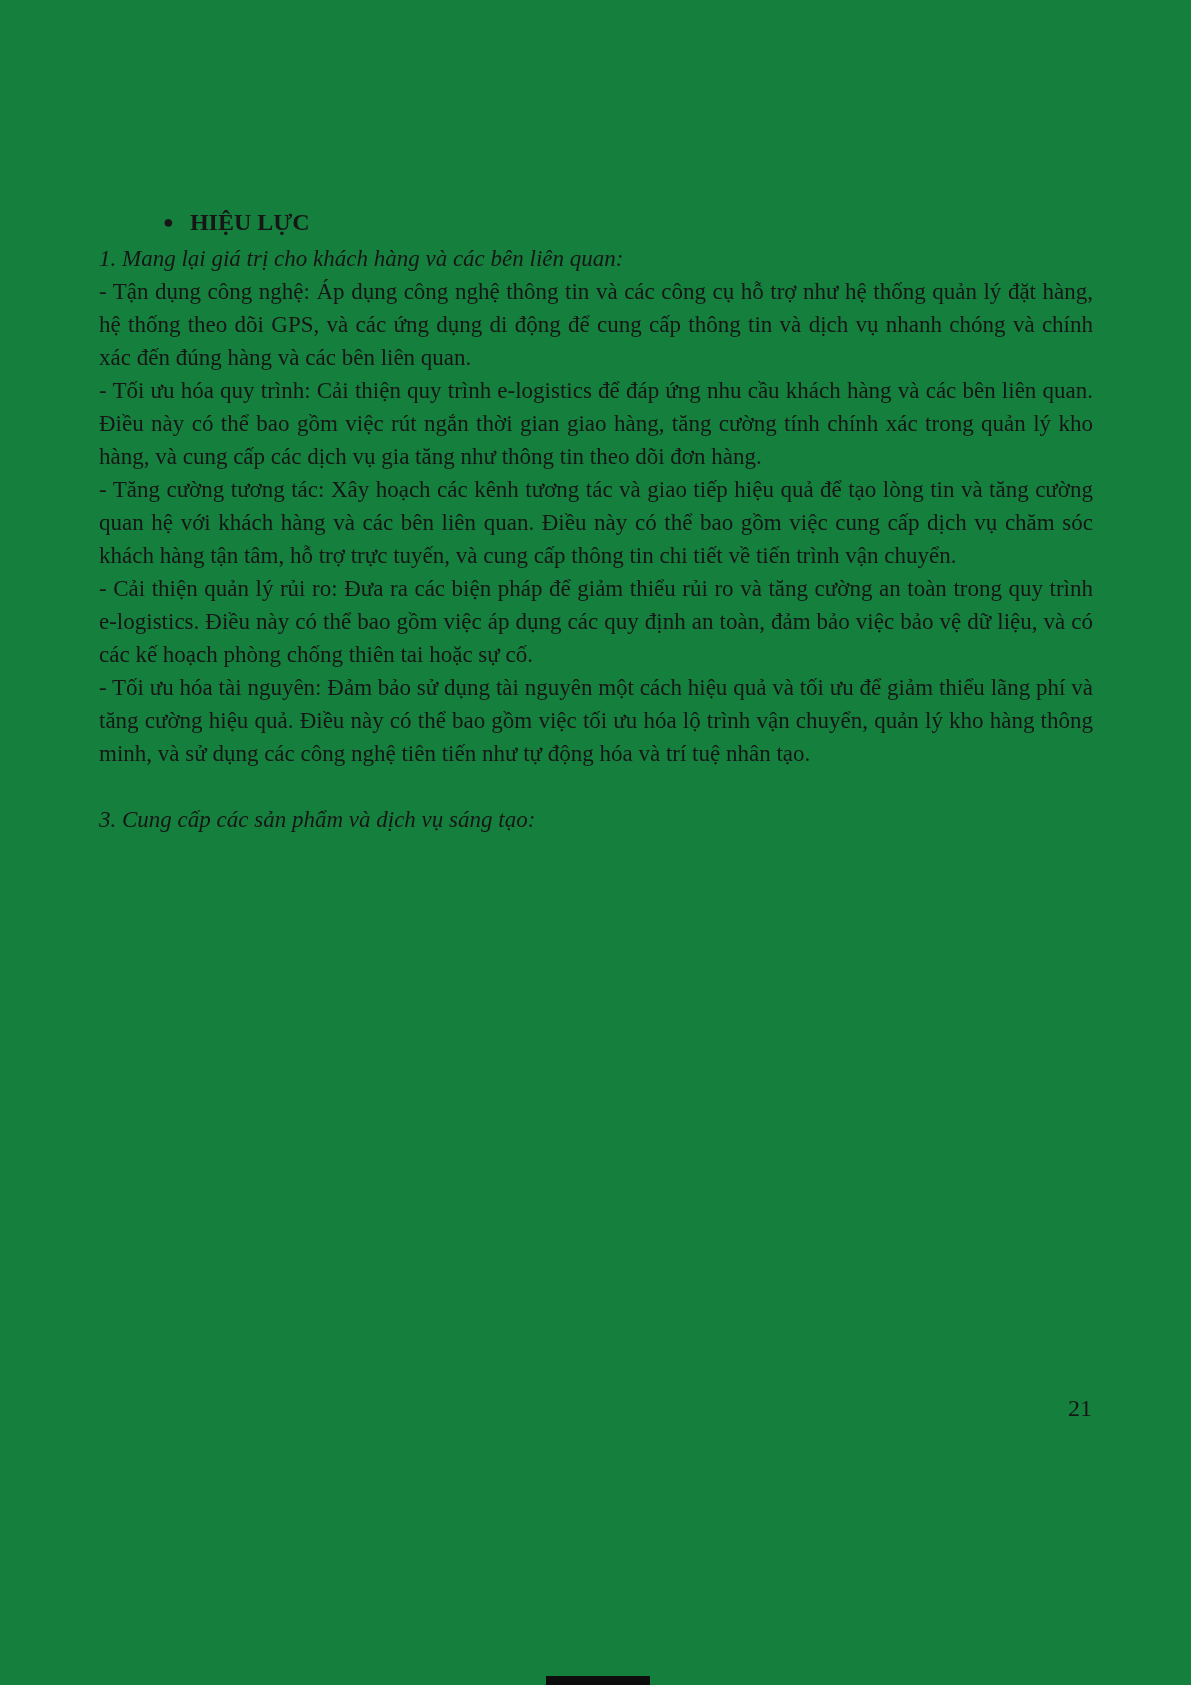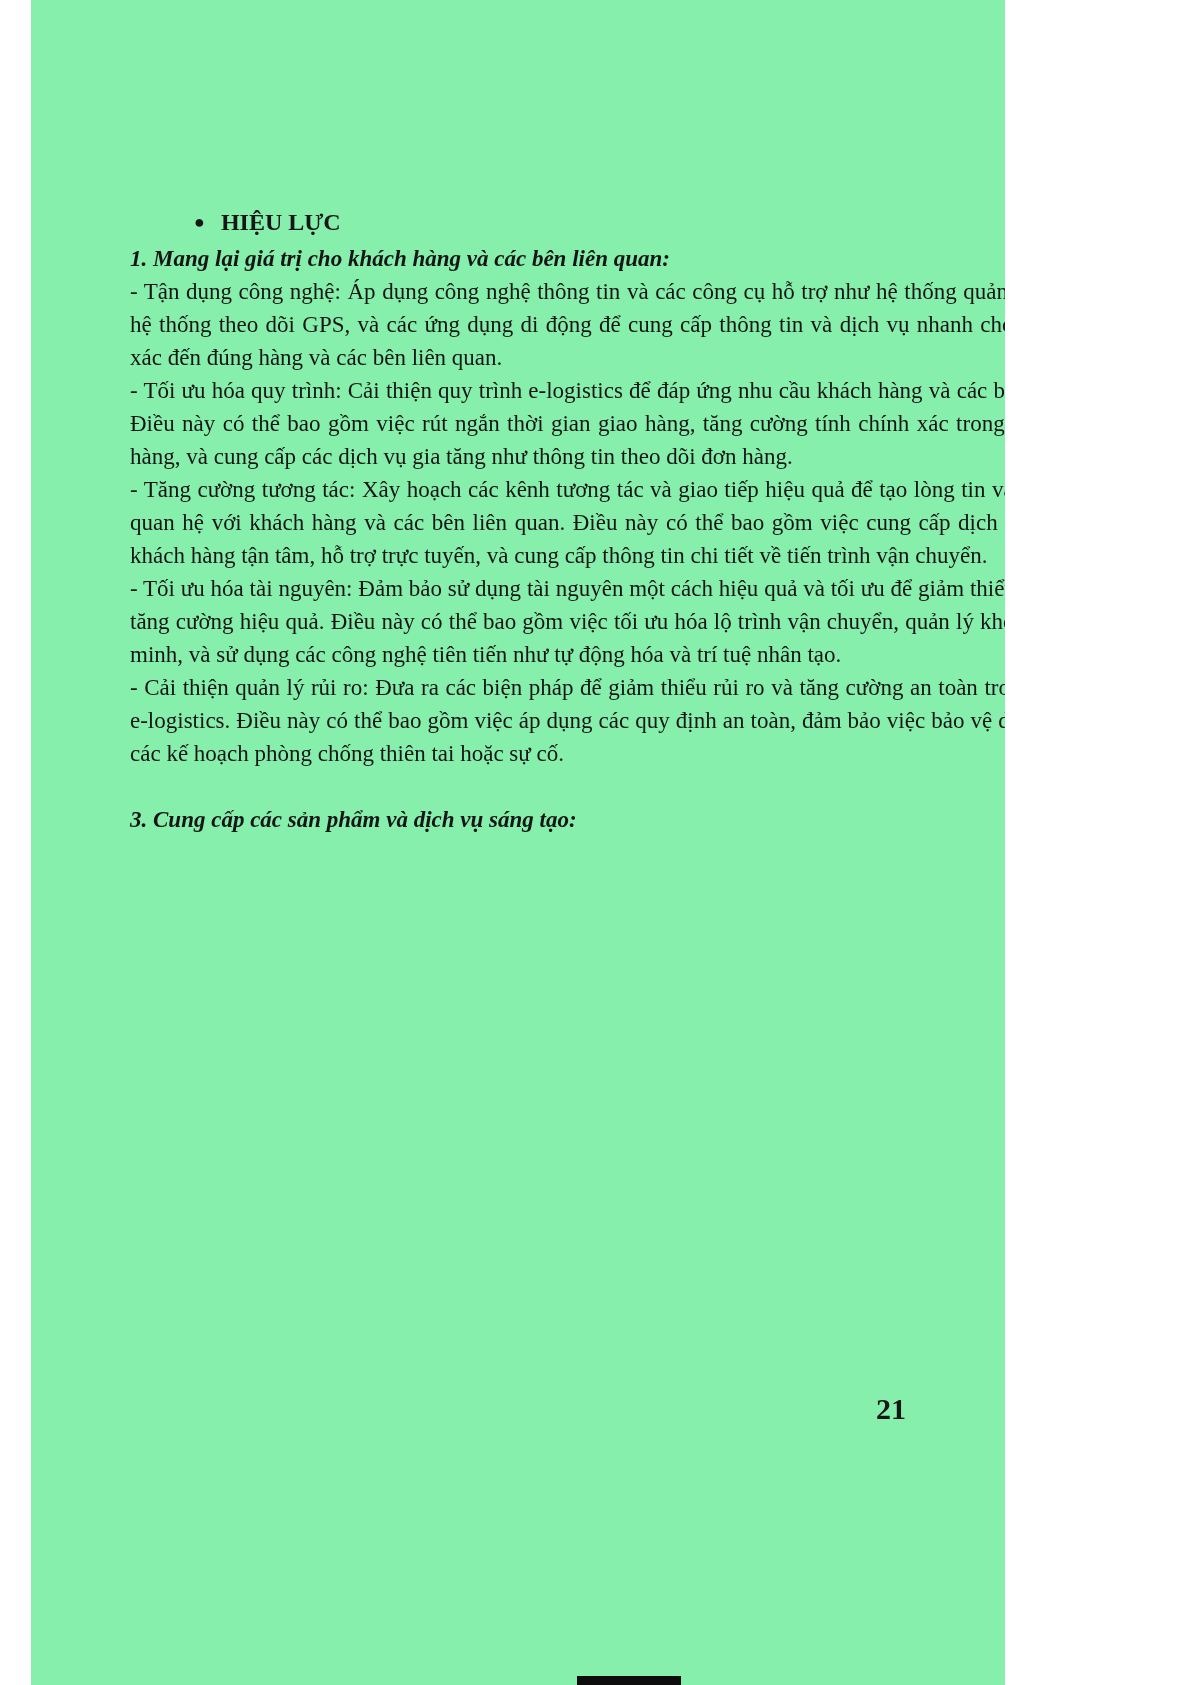--- a/index.html
+++ b/index.html
@@ -1,25 +1,24 @@
 <!DOCTYPE html>
 <html><head>
 <meta charset="utf-8">
 <style>
   * { margin: 0; padding: 0; box-sizing: border-box; }
   html, body { background: #ffffff; }
   .page {
     position: relative;
-    width: 974px;
+    width: 1191px;
     height: 1685px;
-    background: #86efac;
+    background: #15803d;
     font-family: "Liberation Serif", "DejaVu Serif", serif;
     color: #161616;
     overflow: hidden;
-    margin-left: 31px;
   }
   .content {
     position: absolute;
     left: 99px;
     top: 206px;
     width: 994px;
     font-size: 23px;
     line-height: 33px;
     text-align: justify;
   }
@@ -34,30 +33,28 @@
     display: inline-block;
     font-size: 18px;
     margin-right: 16px;
     transform: translateY(-2px);
   }
   .para { text-align: justify; }
   .indent { text-indent: 66px; }
   .italic-heading {
     font-style: italic;
     text-align: left;
-    font-weight: bold;
   }
   .gap-before { margin-top: 33px; }
   .page-number {
     position: absolute;
     top: 1392px;
     right: 99px;
-    font-size: 30px;
+    font-size: 24px;
     line-height: 33px;
-    font-weight: bold;
   }
   .bottom-artifact {
     position: absolute;
     bottom: 0;
     left: 546px;
     width: 104px;
     height: 9px;
     background: #0d0d0d;
   }
 </style>
@@ -75,23 +72,23 @@
     <p class="italic-heading">1. Mang lại giá trị cho khách hàng và các bên liên quan:</p>
 
     <p class="para">- Tận dụng công nghệ: Áp dụng công nghệ thông tin và các công cụ hỗ trợ như hệ thống quản lý đặt hàng, hệ thống theo dõi GPS, và các ứng dụng di động để cung cấp thông tin và dịch vụ nhanh chóng và chính xác đến đúng hàng và các bên liên quan.</p>
 
     <p class="para">- Tối ưu hóa quy trình: Cải thiện quy trình e-logistics để đáp ứng nhu cầu khách hàng và các bên liên quan. Điều này có thể bao gồm việc rút ngắn thời gian giao hàng, tăng cường tính chính xác trong quản lý kho hàng, và cung cấp các dịch vụ gia tăng như thông tin theo dõi đơn hàng.</p>
 
     <p class="para">- Tăng cường tương tác: Xây hoạch các kênh tương tác và giao tiếp hiệu quả để tạo lòng tin và tăng cường quan hệ với khách hàng và các bên liên quan. Điều này có thể bao gồm việc cung cấp dịch vụ chăm sóc khách hàng tận tâm, hỗ trợ trực tuyến, và cung cấp thông tin chi tiết về tiến trình vận chuyển.</p>
 
 
 
+    <p class="para">- Cải thiện quản lý rủi ro: Đưa ra các biện pháp để giảm thiểu rủi ro và tăng cường an toàn trong quy trình e-logistics. Điều này có thể bao gồm việc áp dụng các quy định an toàn, đảm bảo việc bảo vệ dữ liệu, và có các kế hoạch phòng chống thiên tai hoặc sự cố.</p>
+
     <p class="para">- Tối ưu hóa tài nguyên: Đảm bảo sử dụng tài nguyên một cách hiệu quả và tối ưu để giảm thiểu lãng phí và tăng cường hiệu quả. Điều này có thể bao gồm việc tối ưu hóa lộ trình vận chuyển, quản lý kho hàng thông minh, và sử dụng các công nghệ tiên tiến như tự động hóa và trí tuệ nhân tạo.</p>
-
-    <p class="para">- Cải thiện quản lý rủi ro: Đưa ra các biện pháp để giảm thiểu rủi ro và tăng cường an toàn trong quy trình e-logistics. Điều này có thể bao gồm việc áp dụng các quy định an toàn, đảm bảo việc bảo vệ dữ liệu, và có các kế hoạch phòng chống thiên tai hoặc sự cố.</p>
 
     <p class="italic-heading gap-before">3. Cung cấp các sản phẩm và dịch vụ sáng tạo:</p>
 
 
 
   </div>
 
   <div class="page-number">21</div>
 
   <div class="bottom-artifact"></div>

